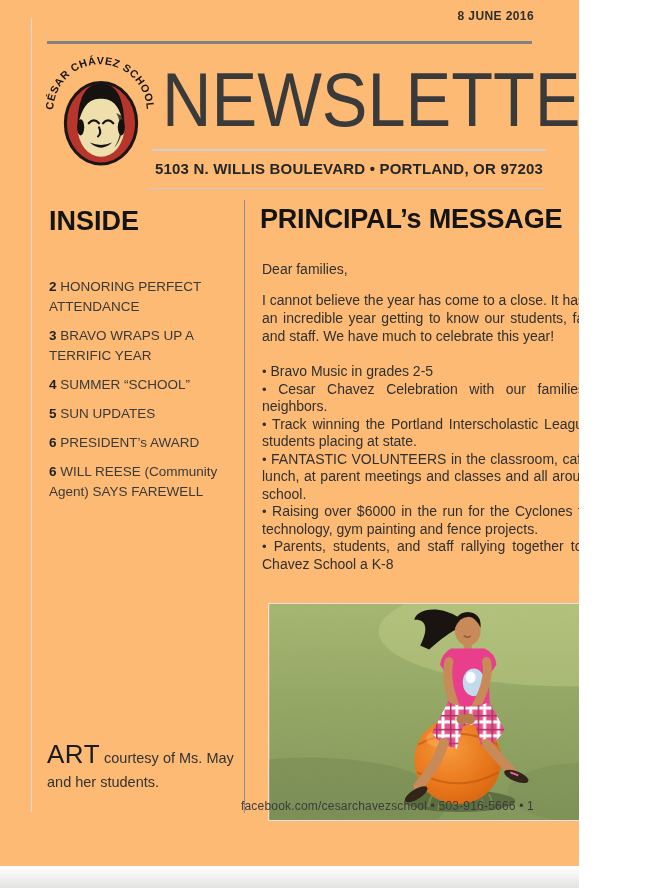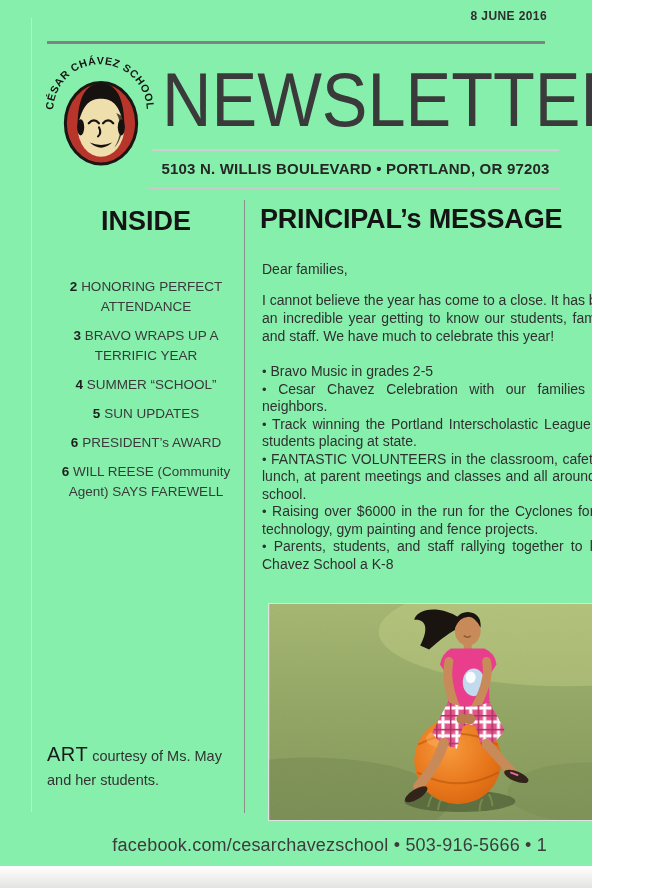--- a/index.html
+++ b/index.html
@@ -1,51 +1,51 @@
 <!DOCTYPE html>
 <html><head>
 <meta charset="utf-8">
 <style>
   html,body{margin:0;padding:0;background:#fff;}
   .page{
-    position:relative;width:579px;height:888px;background:#86efac;overflow:hidden;
-    font-family:"Liberation Sans",sans-serif;color:#2d2d2d;padding-left:13px;
+    position:relative;width:579px;height:888px;background:#fdba74;overflow:hidden;
+    font-family:"Liberation Sans",sans-serif;color:#2d2d2d;
   }
   .issue-date{position:absolute;top:9px;right:45px;font-size:12px;font-weight:bold;letter-spacing:.4px;color:#2f2f2f;}
   .rule-top{position:absolute;left:47px;right:47px;top:41px;height:3px;background:#828282;}
   .pborder{position:absolute;top:18px;width:1px;height:794px;background:#dadada;}
   .pborder.left{left:31px;}
   .pborder.right{left:633px;}
   .logo{position:absolute;left:44px;top:52px;width:114px;height:114px;}
   .masthead-svg{position:absolute;left:152px;top:58px;}
   .rule-nl{position:absolute;left:152px;right:33px;top:149px;height:2px;background:#cfcfcf;}
   .address{position:absolute;left:152px;right:33px;top:160px;text-align:center;
     font-weight:bold;font-size:15px;letter-spacing:.2px;color:#262626;}
   .rule-addr{position:absolute;left:148px;right:33px;top:188px;height:1px;background:#cbcbcb;}
   .divider{position:absolute;left:244px;top:200px;width:1px;height:613px;background:#8d8d8d;}
 
-  .sidebar{position:absolute;left:58px;top:203px;width:176px;text-align:center;}
+  .sidebar{position:absolute;left:49px;top:203px;width:176px;}
   .sidebar h1{margin:0;font-size:27px;line-height:36px;color:#141414;letter-spacing:0;font-weight:bold;}
   .toc{margin-top:38px;}
   .toc p{margin:0 0 9px 0;font-size:13.5px;line-height:20px;color:#3a3a3a;}
   .toc b{color:#1f1f1f;}
   .art{position:absolute;left:47px;top:727px;width:190px;font-size:14.5px;line-height:24px;color:#333;}
-  .art .lead{font-size:20px;letter-spacing:.5px;color:#1b1b1b;}
+  .art .lead{font-size:26px;letter-spacing:.5px;color:#1b1b1b;}
 
   .main{position:absolute;left:260px;top:201px;width:360px;}
   .main h1{margin:0;font-size:27px;line-height:37px;color:#141414;letter-spacing:-0.2px;font-weight:bold;}
   .salutation{margin:22px 0 0 2px;font-size:14px;line-height:18px;color:#303030;}
   .intro{margin:13px 0 0 2px;font-size:14px;line-height:18px;text-align:justify;color:#303030;}
   .bullets{margin:18px 0 0 2px;}
   .bullets p{margin:0;font-size:14px;line-height:17.5px;text-align:justify;color:#303030;}
   .bullets .dot{font-size:13px;}
   .photo{margin:30px 0 0 8px;width:345px;height:218px;border:1px solid #e2e2e2;box-sizing:border-box;}
   .photo svg{display:block;}
 
-  .pagefoot{position:absolute;top:835px;right:45px;font-size:18px;letter-spacing:.2px;color:#3c3c3c;}
+  .pagefoot{position:absolute;top:799px;right:45px;font-size:12px;letter-spacing:.2px;color:#3c3c3c;}
   .bottom-band{position:absolute;left:0;right:0;bottom:0;height:22px;
     background:linear-gradient(180deg,#ffffff 0%,#f0f0ee 55%,#e3e3e1 100%);}
 </style>
 </head>
 <body>
 
 <div class="page">
 
   <div class="issue-date">8 JUNE 2016</div>
   <div class="rule-top"></div>

